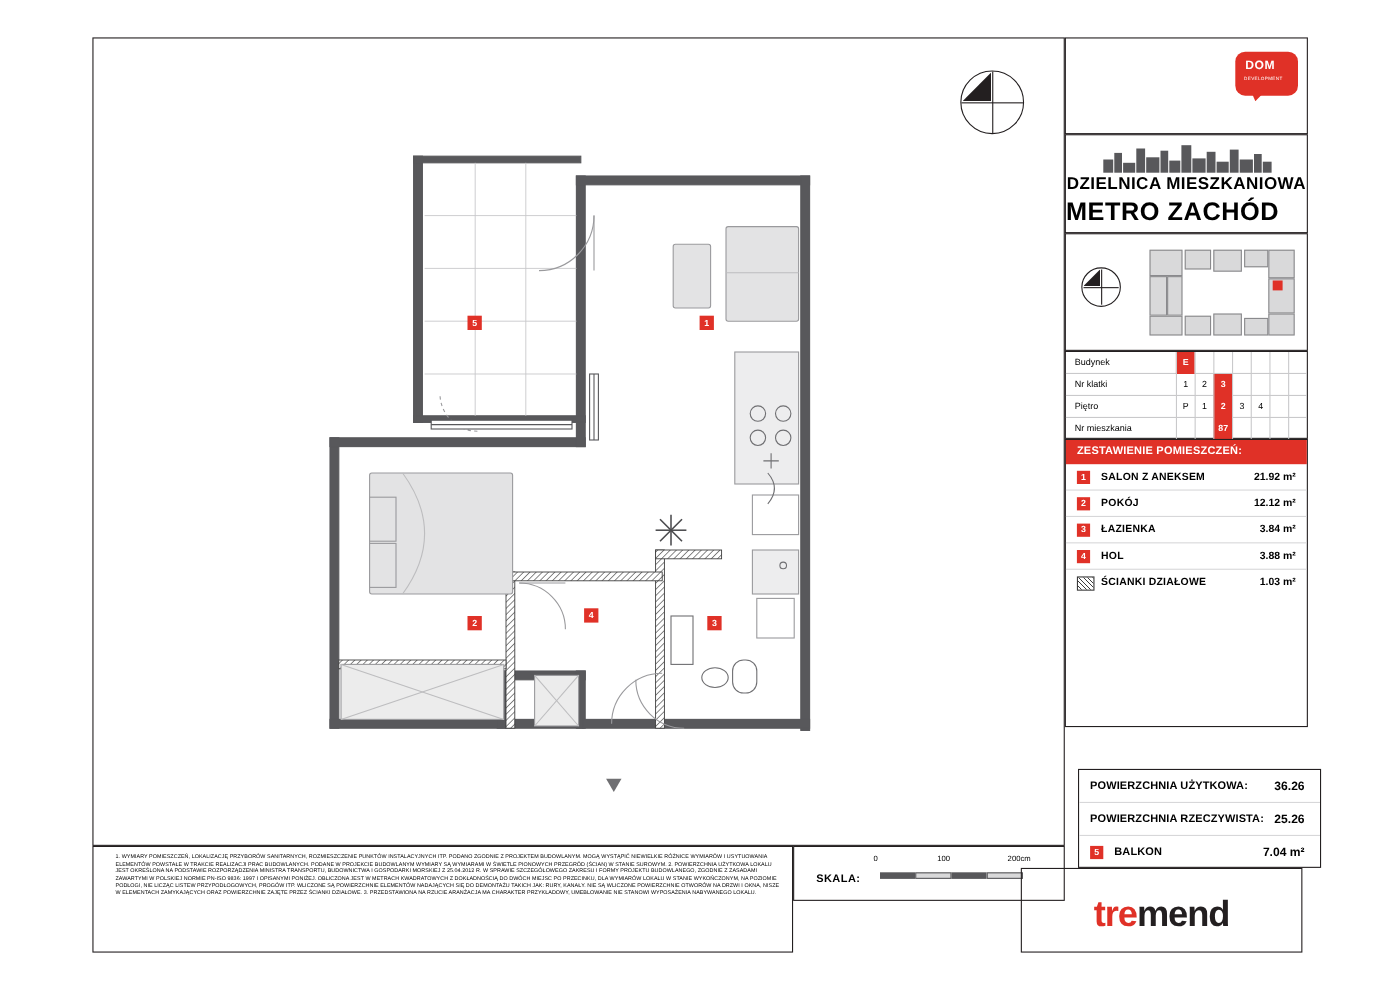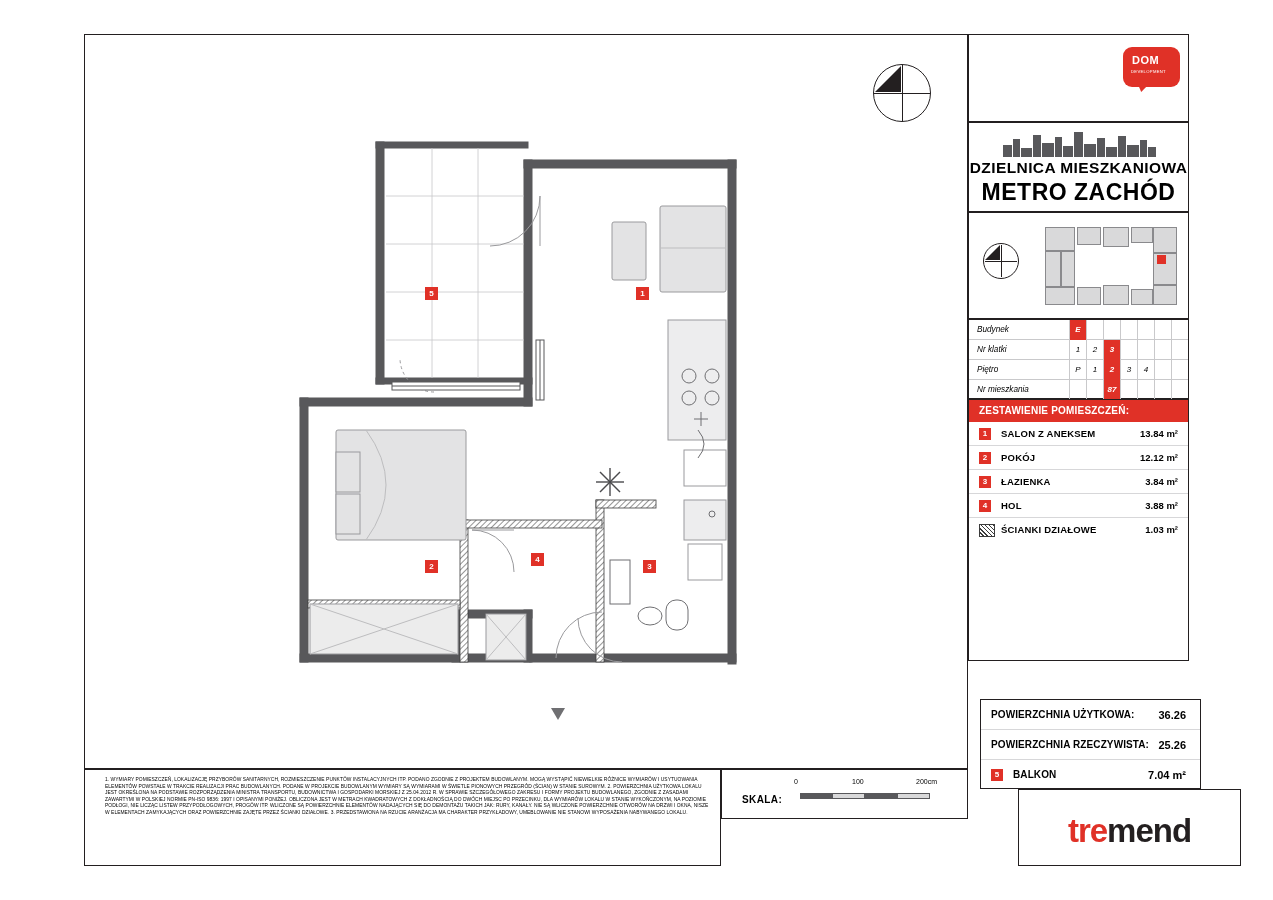--- a/index.html
+++ b/index.html
@@ -15,39 +15,39 @@
   .frame{position:absolute;border:1px solid #231f20;box-sizing:border-box;}
 
   #plan-frame{left:84px;top:34px;width:884px;height:735px;}
   #notes-frame{left:84px;top:769px;width:637px;height:97px;}
   #scale-frame{left:721px;top:769px;width:247px;height:50px;}
   #rearr-frame{left:721px;top:819px;width:247px;height:47px;}
 
   #hdr-frame{left:968px;top:34px;width:221px;height:88px;}
   #logo-frame{left:968px;top:122px;width:221px;height:90px;}
   #key-frame{left:968px;top:212px;width:221px;height:107px;}
-  #bldg-frame{left:968px;top:319px;width:221px;height:80px;font-style:italic;}
+  #bldg-frame{left:968px;top:319px;width:221px;height:80px;}
   #rooms-frame{left:968px;top:399px;width:221px;height:262px;}
   #area-frame{left:968px;top:699px;width:221px;height:90px;margin-left:12px;}
-  #tremend-frame{left:1018px;top:789px;width:223px;height:77px;}
+  #tremend-frame{left:928px;top:789px;width:256px;height:77px;}
 
   
   .hdr-text{position:absolute;left:10px;top:8px;font-size:10.5px;font-weight:bold;line-height:15px;}
   .hdr-text div{white-space:nowrap;}
   .dom-logo{position:absolute;right:8px;top:12px;width:57px;height:40px;background:#e03127;border-radius:9px;}
   .dom-logo .dl1{position:absolute;left:9px;top:7px;color:#fff;font-weight:bold;font-size:11px;letter-spacing:.5px;}
   .dom-logo .dl2{position:absolute;left:8px;top:22px;color:#fff;font-size:4.2px;letter-spacing:.3px;}
   .dom-logo:after{content:"";position:absolute;left:14px;bottom:-5px;width:14px;height:10px;background:#e03127;
      clip-path:polygon(0 0,100% 0,30% 100%);}
 
   
   #logo-frame .skyline{position:absolute;left:34px;top:8px;width:153px;height:26px;}
   #logo-frame .skyline div{position:absolute;bottom:0;background:#58585b;}
   .est1{position:absolute;left:0;right:0;top:36px;text-align:center;font-size:15.5px;font-weight:bold;letter-spacing:.4px;}
-  .est2{position:absolute;left:0;right:0;top:56px;text-align:center;font-size:23px;font-weight:bold;letter-spacing:.5px;}
+  .est2{position:absolute;left:0;right:0;top:56px;font-size:23px;font-weight:bold;letter-spacing:.5px;}
 
   
   .compass-sm{position:absolute;left:14px;top:30px;width:34px;height:34px;border-radius:50%;border:1px solid #231f20;}
   .compass-sm:before{content:"";position:absolute;left:50%;top:1px;bottom:1px;width:1px;background:#231f20;}
   .compass-sm:after{content:"";position:absolute;top:50%;left:1px;right:1px;height:1px;background:#231f20;}
   .compass-sm i{position:absolute;left:1px;top:1px;width:15px;height:15px;background:#231f20;
     clip-path:polygon(100% 0,100% 100%,0 100%);}
   .keymap{position:absolute;left:72px;top:14px;width:136px;height:78px;}
   .kb{position:absolute;background:#d9d9da;border:.6px solid #8a8a8d;}
   .khot{position:absolute;background:#e03127;}
@@ -383,21 +383,21 @@
 
     </div>
   </div>
 
   <div class="frame" id="rooms-frame">
     <div class="rooms-hd">ZESTAWIENIE POMIESZCZEŃ:</div>
 
     <div class="rm" style="top:22px">
       <div class="num">1</div>
       <div class="nm">SALON Z ANEKSEM</div>
-      <div class="ar">13.84 m²</div>
+      <div class="ar">21.92 m²</div>
     </div>
     <div class="rm" style="top:46px">
       <div class="num">2</div>
       <div class="nm">POKÓJ</div>
       <div class="ar">12.12 m²</div>
     </div>
     <div class="rm" style="top:70px">
       <div class="num">3</div>
       <div class="nm">ŁAZIENKA</div>
       <div class="ar">3.84 m²</div>

